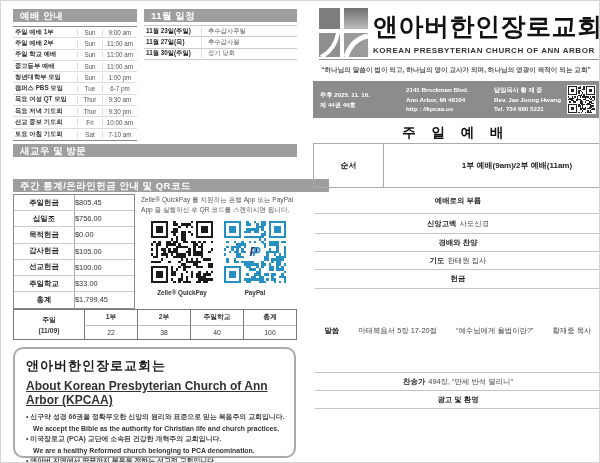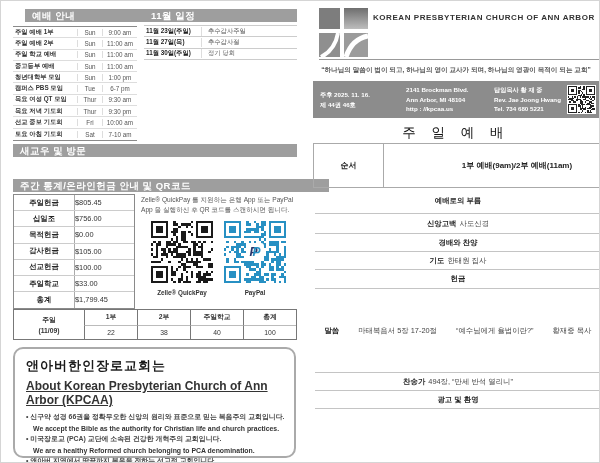--- a/index.html
+++ b/index.html
@@ -76,42 +76,42 @@
            font-weight:bold; font-size:6.6px; color:#555; white-space:nowrap; }
   .infobar { position:absolute; left:2px; top:80px; width:286px; height:37px;
              background:#8c8c8c; color:#fff; display:flex; align-items:center;
              padding:0 3px 0 7px; }
   .ib-col { font-weight:bold; font-size:6.2px; line-height:1.55; white-space:nowrap; }
   .ib-1 { width:86px; } .ib-2 { width:88px; } .ib-3 { flex:1; }
   .ib-qr { width:29px; height:29px; background:#fff; padding:1px; }
   .ib-qr svg { width:100%; height:100%; shape-rendering:crispEdges; }
 
   .svc-title { position:absolute; left:0; top:123px; width:290px; text-align:center;
-               font-weight:normal; font-size:13.5px; color:#111; letter-spacing:6px; }
+               font-weight:bold; font-size:13.5px; color:#111; letter-spacing:6px; }
   .svc-head { position:absolute; left:2px; top:142px; width:338px; height:45px;
               border:1px solid #aaa; display:flex; }
   .svc-col1 { width:70px; border-right:1px solid #aaa; display:flex; align-items:center;
               justify-content:center; font-weight:bold; font-size:8px; color:#222; }
   .svc-col2 { flex:1; display:flex; align-items:center; justify-content:center;
               font-weight:bold; font-size:8px; color:#222; }
   .svc-body { position:absolute; left:4px; top:187px; width:286px; }
   .svc-row { display:flex; align-items:center; justify-content:center;
              border-bottom:1px solid #c4c4c4; font-size:7.4px; color:#444; }
   .svc-row .b { font-weight:bold; color:#222; }
   .svc-row .r:not(:empty) { margin-left:3px; }
   .h26{height:26px}.h20{height:20px}.h18{height:18px}.h19{height:19px}.h17{height:17px}
   .sermon { height:84px; display:flex; flex-direction:row; align-items:center;
             justify-content:space-around; border-bottom:1px solid #c4c4c4;
             font-size:7.4px; color:#444; padding:5px 0; }
   .sermon .b { font-weight:bold; color:#222; }
 </style>
 </head>
 <body>
 
-<div class="hdrbar" style="left:12px;top:8px;width:124px;margin-left:12px;">예배 안내</div>
+<div class="hdrbar" style="left:12px;top:8px;width:124px;">예배 안내</div>
 
 <div class="wtable">
   <div class="wrow">
       <span class="wname">주일 예배 1부</span>
       <span class="wday">Sun</span>
       <span class="wtime">9:00 am</span>
     </div>
   <div class="wrow">
       <span class="wname">주일 예배 2부</span>
       <span class="wday">Sun</span>
@@ -268,20 +268,21 @@
       </linearGradient>
     </defs>
     <rect x="0" y="0" width="21" height="21" fill="#7d7d7d"></rect>
     <rect x="25" y="0" width="24" height="21" fill="url(#g1)"></rect>
     <rect x="0" y="25" width="21" height="24" fill="#8f8f8f"></rect>
     <rect x="25" y="25" width="24" height="24" fill="#9b9b9b"></rect>
     <path d="M2,49 Q16,42 19,25" stroke="#fff" stroke-width="4" fill="none"></path>
     <path d="M27,49 Q33,31 49,28" stroke="#fff" stroke-width="5" fill="none"></path>
   </svg>
   <div class="namewrap">
+    <div class="ch-ko">앤아버한인장로교회</div>
     <div class="ch-en">KOREAN PRESBYTERIAN CHURCH OF ANN ARBOR</div>
   </div>
   <div class="hdr-rule"></div>
   <div class="motto">“하나님의 말씀이 법이 되고, 하나님의 영이 교사가 되며, 하나님의 영광이 목적이 되는 교회”</div>
 
   <div class="infobar">
     <div class="ib-col ib-1">
       <div>주후 2025. 11. 16.</div>
       <div>제 44권 46호</div>
     </div>

